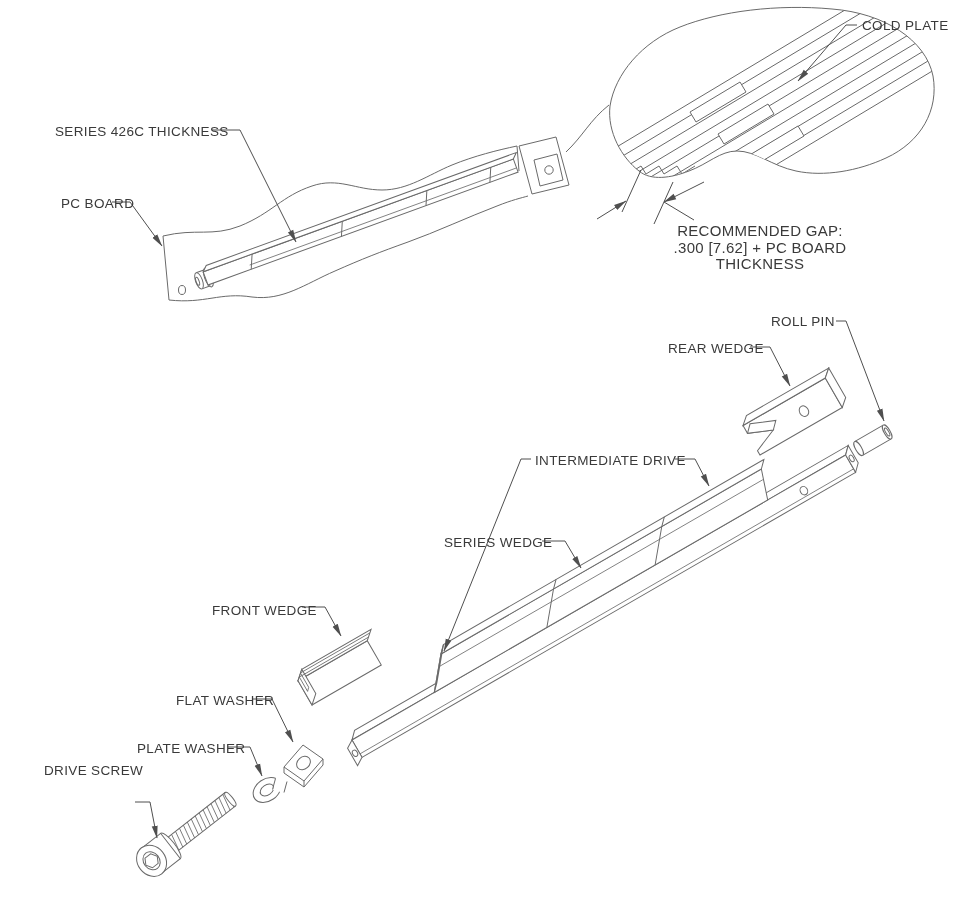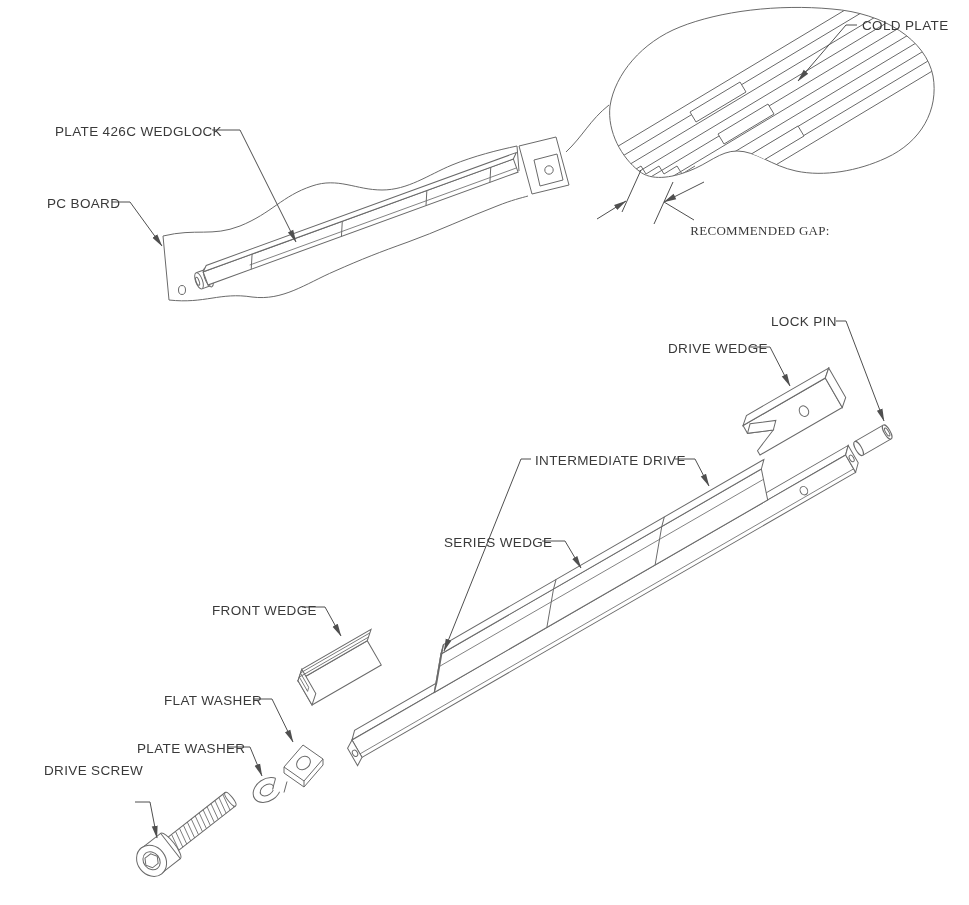--- a/index.html
+++ b/index.html
@@ -16,21 +16,21 @@
     font-size:13.5px;
     letter-spacing:.35px;
     color:#3a3a3a;
     white-space:nowrap;
     -webkit-user-select:none;user-select:none;
   }
   .gap-block{
     position:absolute;
     left:640px;top:223px;width:240px;
     text-align:center;line-height:16.5px;
-    font-size:13px;letter-spacing:.3px;color:#3a3a3a;font-family:Liberation Serif, serif;
+    font-size:15px;letter-spacing:.3px;color:#3a3a3a;
   }
 </style>
 </head>
 <body>
 
 <div class="canvas">
 
 <svg width="969" height="905" viewBox="0 0 969 905">
   <defs>
     <marker id="arr" viewBox="0 0 12 8" refX="11.5" refY="4" markerWidth="13" markerHeight="8.5" orient="auto-start-reverse">
@@ -160,29 +160,30 @@
     <path d="M675,459 L695,459 L709,486" marker-end="url(#arr)"></path>
     <path d="M542,541 L565,541 L581,568" marker-end="url(#arr)"></path>
     <path d="M302,607 L325,607 L341,636" marker-end="url(#arr)"></path>
     <path d="M253,699 L272,699 L293,742" marker-end="url(#arr)"></path>
     <path d="M228,747 L250,747 L262,776" marker-end="url(#arr)"></path>
     <path d="M135,802 L150,802 L157,838" marker-end="url(#arr)"></path>
   </g>
 </svg>
 
 <div class="lbl" style="left:862px;top:18px">COLD PLATE</div>
-<div class="lbl" style="left:55px;top:124px">PLATE 426C WEDGLOCK</div>
-<div class="lbl" style="left:47px;top:196px">PC BOARD</div>
+<div class="lbl" style="left:55px;top:124px">SERIES 426C THICKNESS</div>
+<div class="lbl" style="left:61px;top:196px">PC BOARD</div>
 
 <div class="gap-block">
   <div>RECOMMENDED GAP:</div>
+  <div>.300 [7.62] + PC BOARD THICKNESS</div>
 </div>
 
-<div class="lbl" style="left:771px;top:314px">LOCK PIN</div>
-<div class="lbl" style="left:668px;top:341px">DRIVE WEDGE</div>
+<div class="lbl" style="left:771px;top:314px">ROLL PIN</div>
+<div class="lbl" style="left:668px;top:341px">REAR WEDGE</div>
 <div class="lbl" style="left:535px;top:453px">INTERMEDIATE DRIVE</div>
 <div class="lbl" style="left:444px;top:535px">SERIES WEDGE</div>
 <div class="lbl" style="left:212px;top:603px">FRONT WEDGE</div>
-<div class="lbl" style="left:164px;top:693px">FLAT WASHER</div>
+<div class="lbl" style="left:176px;top:693px">FLAT WASHER</div>
 <div class="lbl" style="left:137px;top:741px">PLATE WASHER</div>
 <div class="lbl" style="left:44px;top:763px">DRIVE SCREW</div>
 
 </div>
 
 </body></html>

